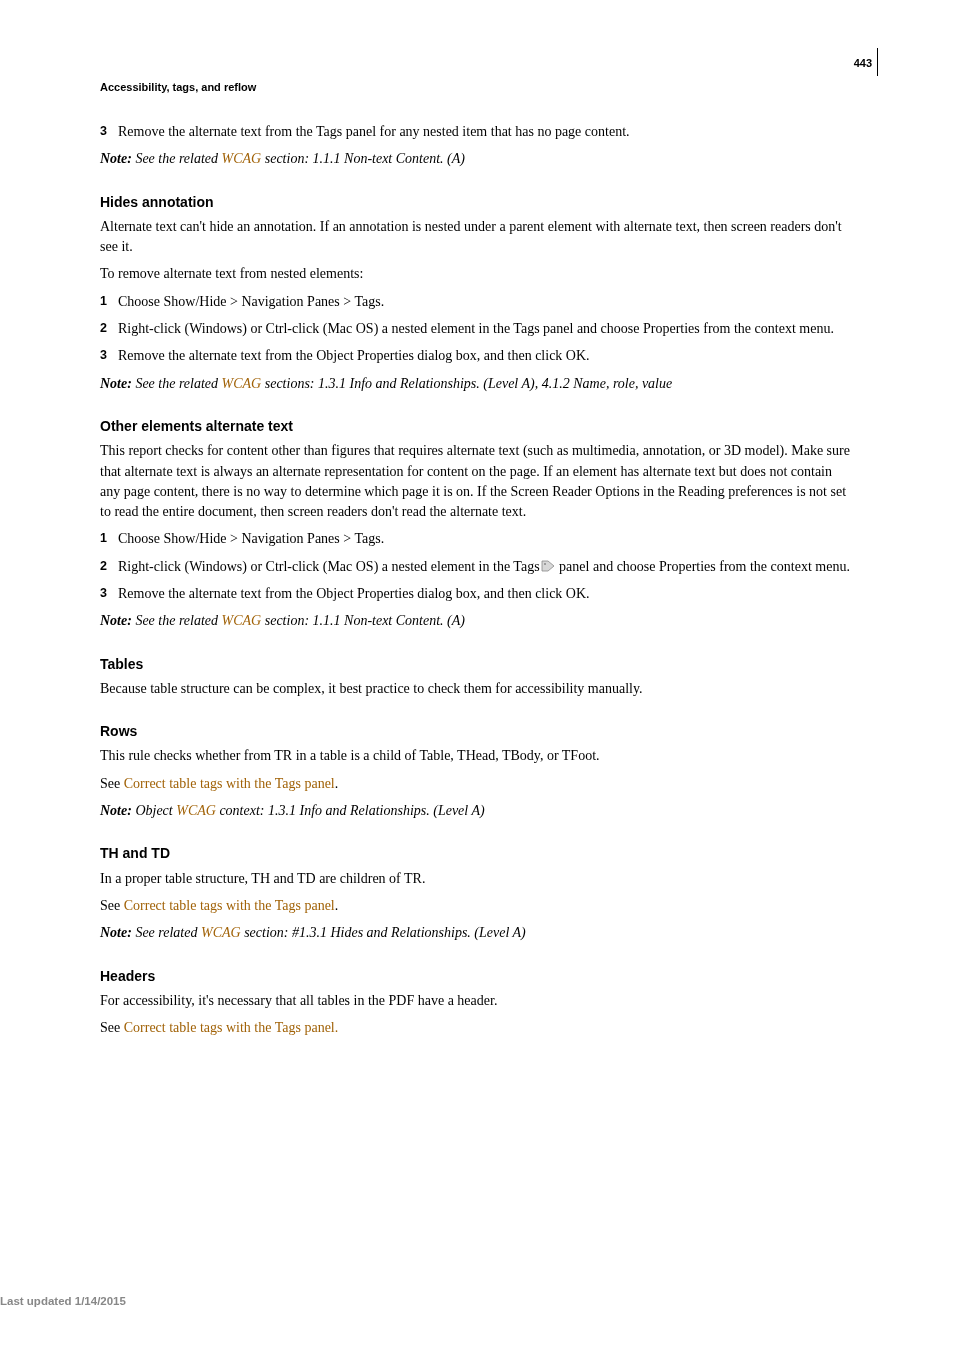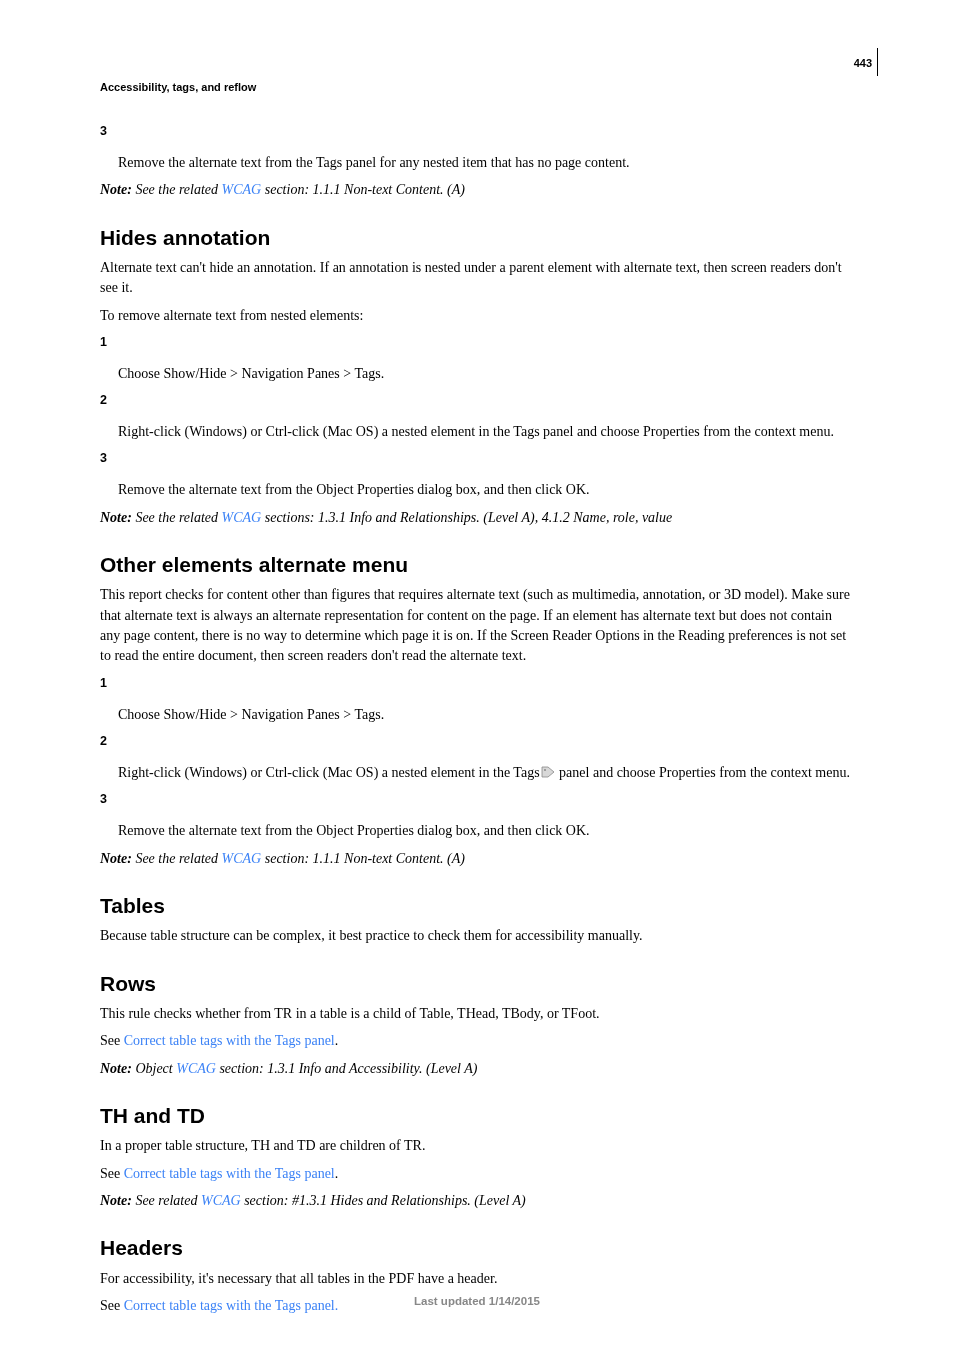--- a/index.html
+++ b/index.html
@@ -32,50 +32,50 @@
     background: #000;
   }
   .top-label {
     font-family: "Myriad Pro", Arial, sans-serif;
     font-size: 11px;
     font-weight: bold;
     margin-bottom: 26px;
   }
   h2 {
     font-family: "Myriad Pro", Arial, sans-serif;
-    font-size: 21px;
+    font-size: 14px;
     font-weight: bold;
     margin-top: 22px;
     margin-bottom: 5px;
   }
   p { margin-bottom: 7px; }
   .note { font-style: italic; margin-bottom: 7px; }
   .note b { font-weight: bold; }
-  .link { color: #3b82f6; }
+  .link { color: #a16207; }
   .list-item { display: flex; margin-bottom: 7px; }
   .list-item .num {
     font-family: "Myriad Pro", Arial, sans-serif;
     font-weight: bold;
     font-size: 12.5px;
     width: 18px;
     flex-shrink: 0;
     line-height: 1.55;
   }
-  .list-item .txt { flex: 1; margin-top: 31px; }
+  .list-item .txt { flex: 1; }
   .tag-icon {
     display: inline-block;
     width: 14px; height: 12px;
     vertical-align: -1px;
     margin: 0 1px;
   }
   .footer {
     position: absolute;
     bottom: 40px;
     left: 0; right: 0;
-    text-align: center;
+    text-align: left;
     font-family: "Myriad Pro", Arial, sans-serif;
     font-size: 11.5px;
     font-weight: bold;
     color: #888;
   }
 </style>
 </head>
 <body>
 
 <div class="page-num-rule"></div>
@@ -103,21 +103,21 @@
   <span class="txt">Right-click (Windows) or Ctrl-click (Mac OS) a nested element in the Tags panel and choose Properties from the context menu.</span>
 </div>
 <div class="list-item">
   <span class="num">3</span>
   <span class="txt">Remove the alternate text from the Object Properties dialog box, and then click OK.</span>
 </div>
 <p class="note">
   <b>Note:</b><span> See the related </span><span class="link">WCAG</span><span> sections: 1.3.1 Info and Relationships. (Level A), 4.1.2 Name, role, value</span>
 </p>
 
-<h2>Other elements alternate menu</h2>
+<h2>Other elements alternate text</h2>
 <p>This report checks for content other than figures that requires alternate text (such as multimedia, annotation, or 3D model). Make sure that alternate text is always an alternate representation for content on the page. If an element has alternate text but does not contain any page content, there is no way to determine which page it is on. If the Screen Reader Options in the Reading preferences is not set to read the entire document, then screen readers don't read the alternate text.</p>
 <div class="list-item">
   <span class="num">1</span>
   <span class="txt">Choose Show/Hide &gt; Navigation Panes &gt; Tags.</span>
 </div>
 <div class="list-item">
   <span class="num">2</span>
   <span class="txt"><span>Right-click (Windows) or Ctrl-click (Mac OS) a nested element in the Tags</span><span class="tag-icon"><svg viewBox="0 0 14 12">
           <path d="M1 1 L7 1 L13 6 L7 11 L1 11 Z" fill="#d8d8d8" stroke="#888" stroke-width="0.8"></path>
           <circle cx="4" cy="4" r="1" fill="#888"></circle>
@@ -131,21 +131,21 @@
   <b>Note:</b><span> See the related </span><span class="link">WCAG</span><span> section: 1.1.1 Non-text Content. (A)</span>
 </p>
 
 <h2>Tables</h2>
 <p>Because table structure can be complex, it best practice to check them for accessibility manually.</p>
 
 <h2>Rows</h2>
 <p>This rule checks whether from TR in a table is a child of Table, THead, TBody, or TFoot.</p>
 <p><span>See </span><span class="link">Correct table tags with the Tags panel</span><span>.</span></p>
 <p class="note">
-  <b>Note:</b><span> Object </span><span class="link">WCAG</span><span> section: 1.3.1 Info and Accessibility. (Level A)</span>
+  <b>Note:</b><span> Object </span><span class="link">WCAG</span><span> context: 1.3.1 Info and Relationships. (Level A)</span>
 </p>
 
 <h2>TH and TD</h2>
 <p>In a proper table structure, TH and TD are children of TR.</p>
 <p><span>See </span><span class="link">Correct table tags with the Tags panel</span><span>.</span></p>
 <p class="note">
   <b>Note:</b><span> See related </span><span class="link">WCAG</span><span> section: #1.3.1 Hides and Relationships. (Level A)</span>
 </p>
 
 <h2>Headers</h2>

